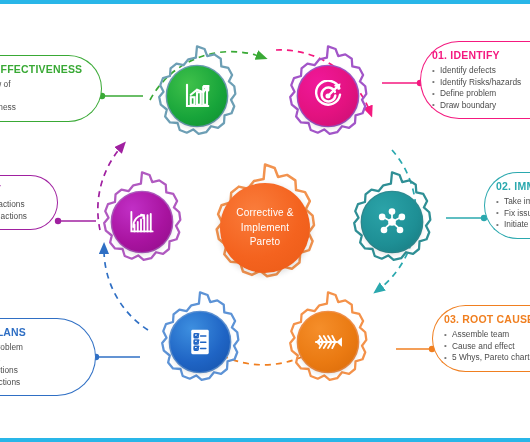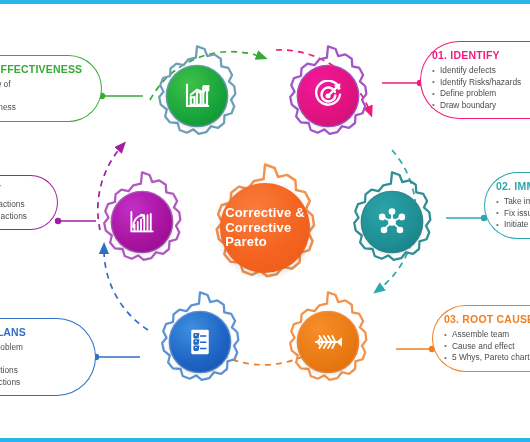--- a/index.html
+++ b/index.html
@@ -152,24 +152,24 @@
     width: 90px; height: 90px;
     border-radius: 50%;
     background: radial-gradient(circle at 38% 32%, #fa7d3c 0%, #f4631f 55%, #ea5a16 100%);
     display: flex;
     align-items: center;
     justify-content: center;
     box-shadow: 0 2px 6px rgba(0,0,0,0.16);
   }
   #center-label {
     color: #ffffff;
-    font-size: 13px;
-    font-weight: bold;
+    font-size: 10px;
+    font-weight: normal;
     line-height: 14.5px;
-    text-align: left;
+    text-align: center;
     letter-spacing: 0.2px;
   }
   .cl-line { display: block; }
 </style>
 </head>
 <body>
 
 <div id="stage">
 
   <div class="edge-bar top"></div>
@@ -378,21 +378,21 @@
                L79.5,36.5 L84.5,41 L85.5,48 L81.5,53.5 L84.5,59.5 L82,66 L75.5,68
                L75,75 L69.5,79.5 L63,78 L58.5,83.5 L51.5,85 L46.5,81 L40.5,84
                L34,81.5 L32,75 L25,74.5 L20.5,69 L22,62.5 L16.5,58 L15,51
                L19,46 L16,40 L18.5,33.5 L25,31.5 L25.5,24.5 L31,20 L37.5,21.5
                L42,16 L49,14.5 Z" fill="none" stroke="#f2934f" stroke-width="1.8" stroke-linejoin="round"></path>
     </svg>
   </div>
   <div id="center-circle">
     <div id="center-label">
       <span class="cl-line">Corrective &amp;</span>
-      <span class="cl-line">Corrective</span>
+      <span class="cl-line">Implement</span>
       <span class="cl-line">Pareto</span>
     </div>
   </div>
 
   <div class="panel left" id="panel-verify">
     <div class="panel-title">06. VERIFY EFFECTIVENESS</div>
     <ul class="panel-list nobullet">
       <li>Do periodic review of</li>
       <li>controls</li>
       <li>Measure effectiveness</li>

